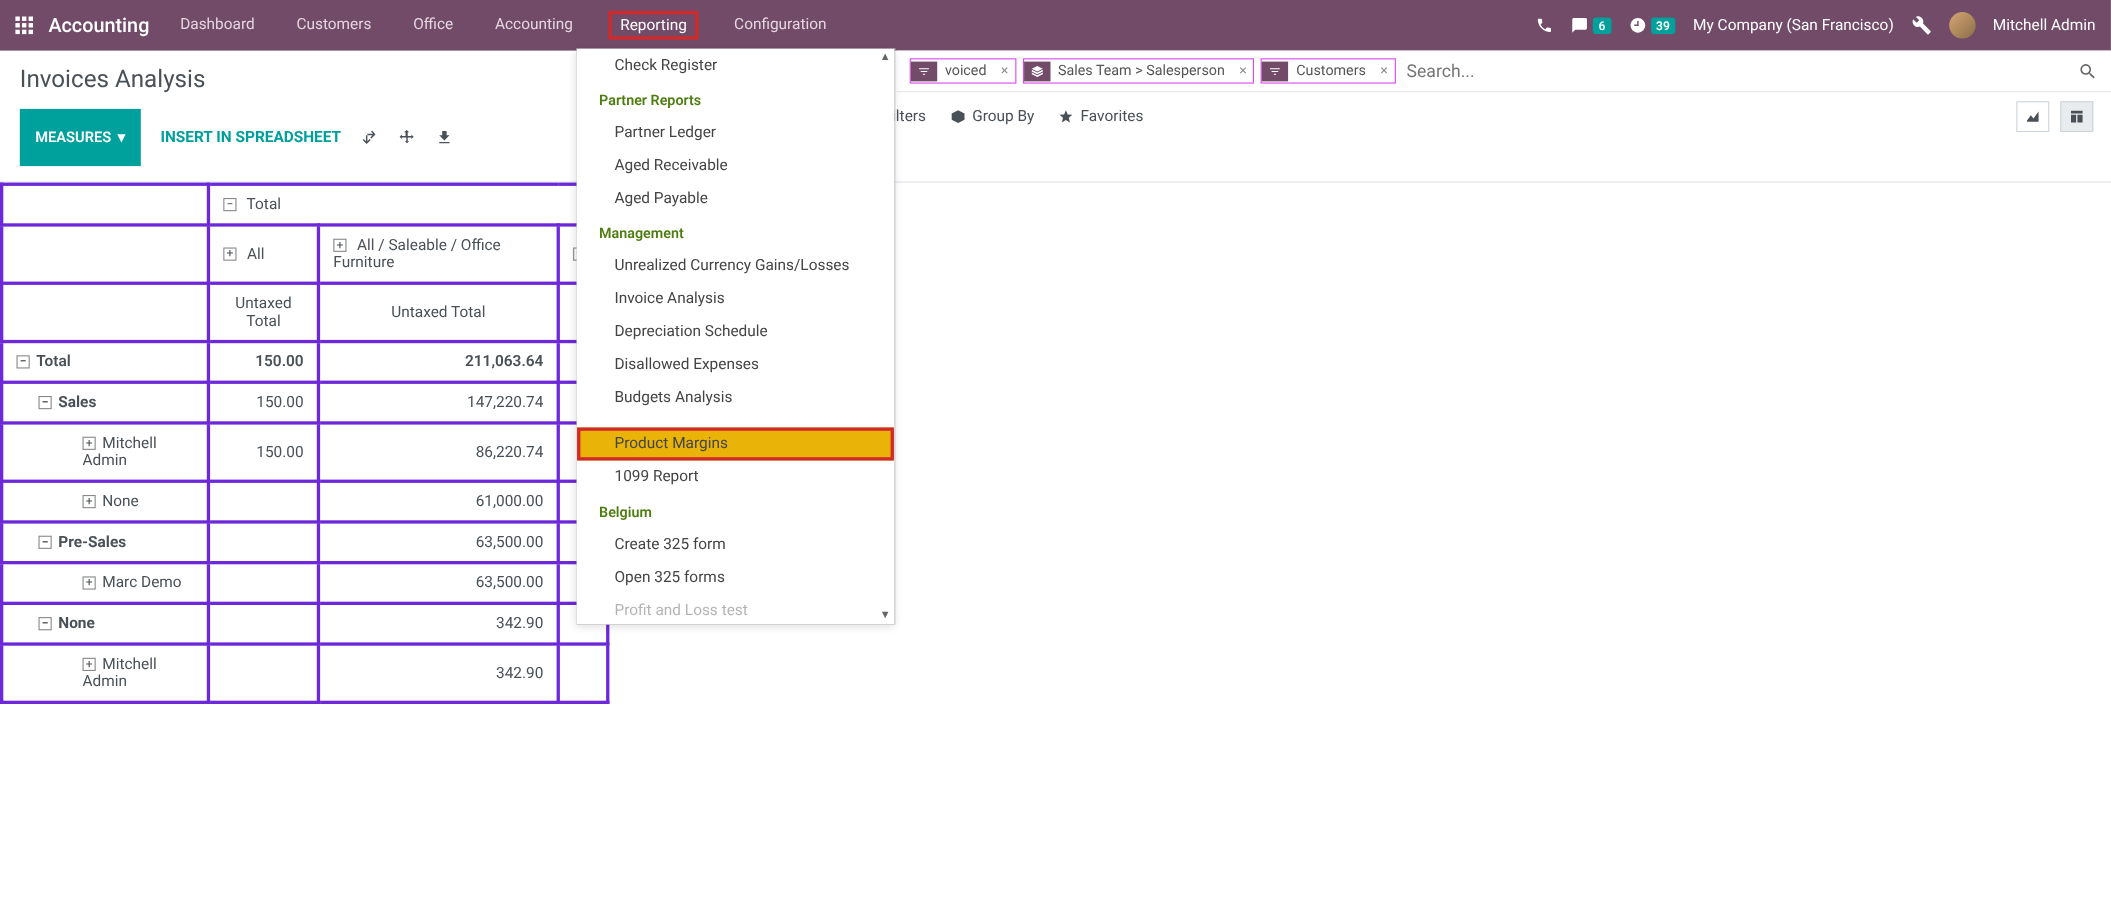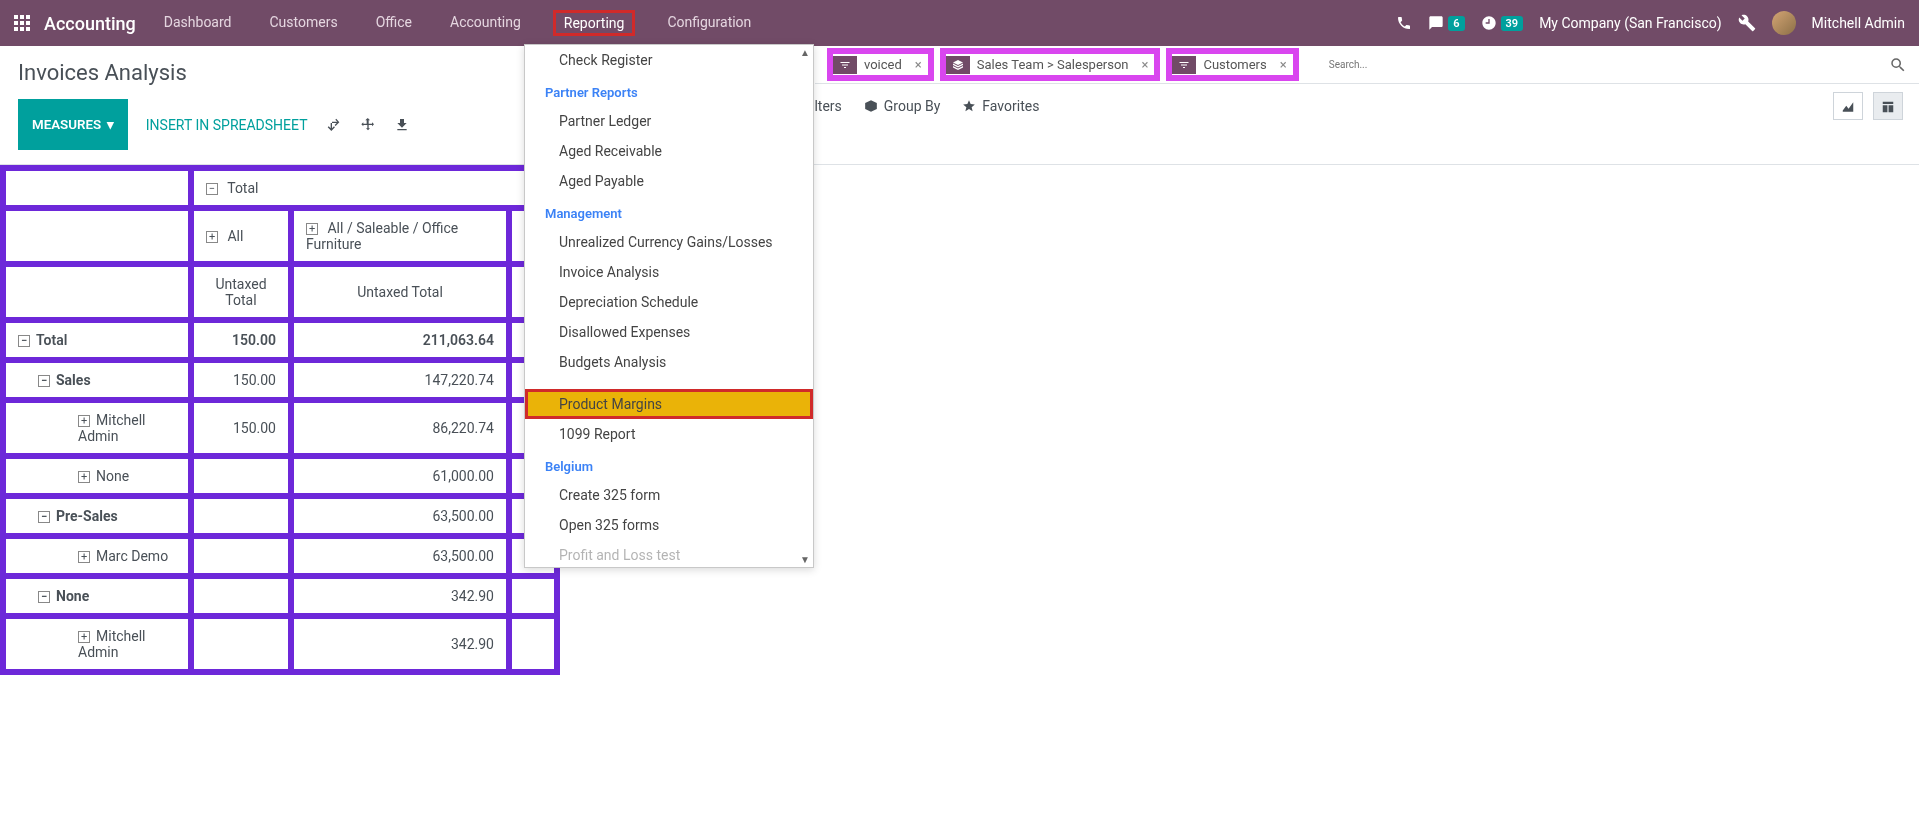--- a/index.html
+++ b/index.html
@@ -19,48 +19,48 @@
 .navbar .avatar { width: 24px; height: 24px; border-radius: 50%; background: linear-gradient(135deg,#d4a574,#8b6f47); }
 .navbar svg { fill: #fff; }
 
 
 .page-header { padding: 14px 18px 6px; }
 .page-title { font-size: 22px; color: #495057; font-weight: 400; }
 
 
 .control-bar { padding: 8px 18px 14px; display: flex; align-items: center; gap: 18px; border-bottom: 1px solid #dee2e6; }
 .btn-measures { background: #00A09D; color: #fff; padding: 18px 14px; border: none; font-weight: 600; cursor: pointer; display: flex; align-items: center; gap: 6px; }
-.btn-insert { color: #00A09D; font-weight: 400; cursor: pointer; }
+.btn-insert { color: #00A09D; font-weight: 700; cursor: pointer; }
 .tool-icon { color: #495057; cursor: pointer; }
 
 
 .search-bar { position: absolute; top: 46px; right: 0; left: 815px; height: 38px; display: flex; align-items: center; padding: 0 12px; gap: 6px; border-bottom: 1px solid #dee2e6; background: #fff; }
-.chip { border: 6px solid #d946ef; display: inline-flex; align-items: center; font-size: 13px; }
+.chip { border: 1px solid #d946ef; display: inline-flex; align-items: center; font-size: 13px; }
 .chip .chip-icon { background: #714B67; color: #fff; padding: 3px 6px; display: flex; align-items: center; }
 .chip .chip-text { padding: 3px 7px; color: #555; }
 .chip .chip-x { padding: 0 6px; color: #888; cursor: pointer; }
-.search-input { border: none; outline: none; flex: 1; font-size: 10px; padding: 4px; margin-left: 20px; }
+.search-input { border: none; outline: none; flex: 1; font-size: 16px; padding: 4px; }
 .search-icon-right { color: #666; cursor: pointer; margin-left: auto; }
 
 
 .filter-bar { position: absolute; top: 84px; left: 795px; right: 0; height: 44px; display: flex; align-items: center; gap: 22px; padding: 0 16px; background: #fff; }
 .filter-bar .fb-item { display: flex; align-items: center; gap: 6px; color: #495057; cursor: pointer; }
 .filter-bar .right-icons { margin-left: auto; display: flex; gap: 10px; }
 .filter-bar .sq-icon { background: #fff; border: 1px solid #ced4da; padding: 5px 7px; cursor: pointer; }
 
 
 .dropdown { position: absolute; top: 44px; left: 524px; width: 290px; background: #fff; border: 1px solid #c8c8c8; box-shadow: 0 2px 8px rgba(0,0,0,0.15); max-height: 524px; overflow-y: auto; z-index: 100; }
-.dropdown .section-header { color: #3b82f6; font-size: 13px; font-weight: 600; padding: 10px 20px 6px; }
+.dropdown .section-header { color: #4d7c0f; font-size: 13px; font-weight: 600; padding: 10px 20px 6px; }
 .dropdown .dd-item { padding: 7px 20px 7px 34px; color: #444; cursor: pointer; }
 .dropdown .dd-item.highlighted { background: #eab308; border: 3px solid #D02A2A; padding: 4px 17px 4px 31px; margin-top: 12px; }
 .dropdown-arrow { position: absolute; right: 3px; font-size: 10px; color: #666; }
 
 
 .pivot { margin: 0; border-collapse: collapse; }
-.pivot th, .pivot td { border: 6px solid #6d28d9; padding: 9px 12px; text-align: right; font-size: 14px; }
+.pivot th, .pivot td { border: 3px solid #6d28d9; padding: 9px 12px; text-align: right; font-size: 14px; }
 .pivot th { background: #fff; font-weight: 400; color: #495057; }
 .pivot .row-head { text-align: left; background: #fff; }
 .pivot .row-head.bold { font-weight: 600; }
 .pivot .val.bold { font-weight: 600; }
 .pivot .pm { display: inline-block; width: 12px; height: 12px; border: 1px solid #888; text-align: center; line-height: 10px; font-size: 11px; margin-right: 6px; vertical-align: middle; }
 .pivot .indent-1 { padding-left: 32px; font-weight: bold; }
 .pivot .indent-2 { padding-left: 72px; }
 .pivot .col-first { width: 188px; }
 .pivot .col-val { width: 100px; }
 .pivot .col-val2 { width: 218px; }

